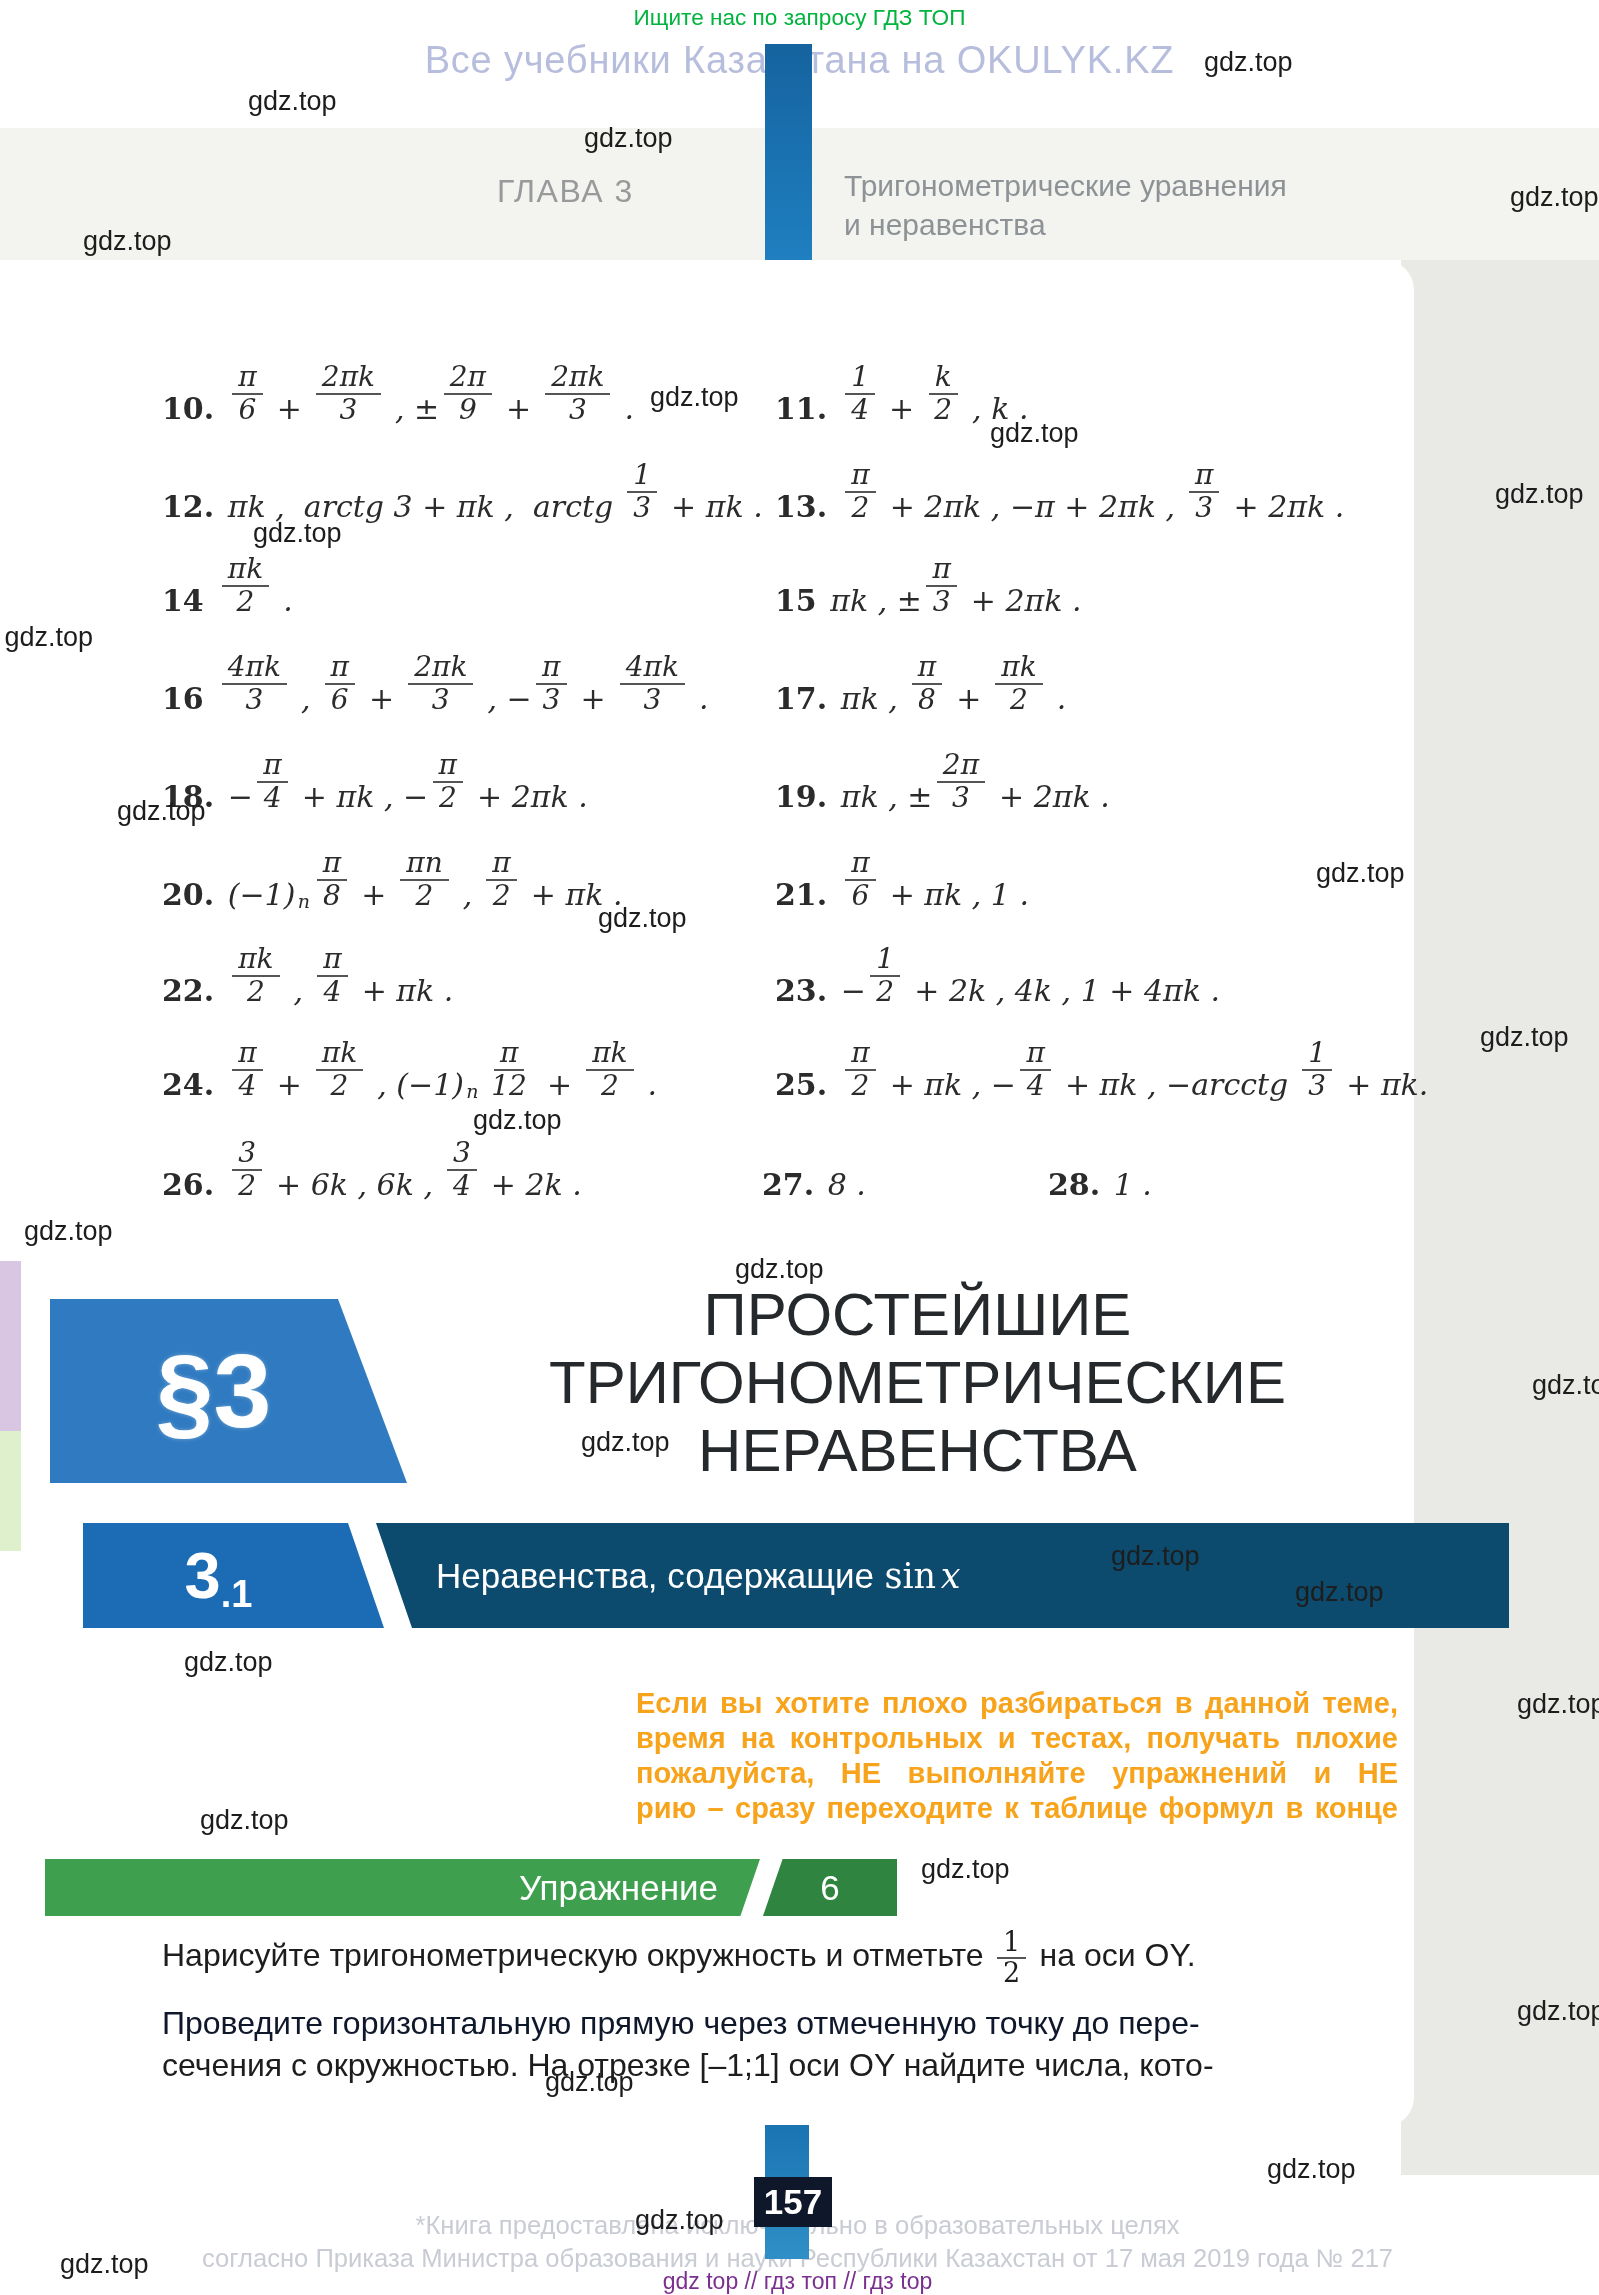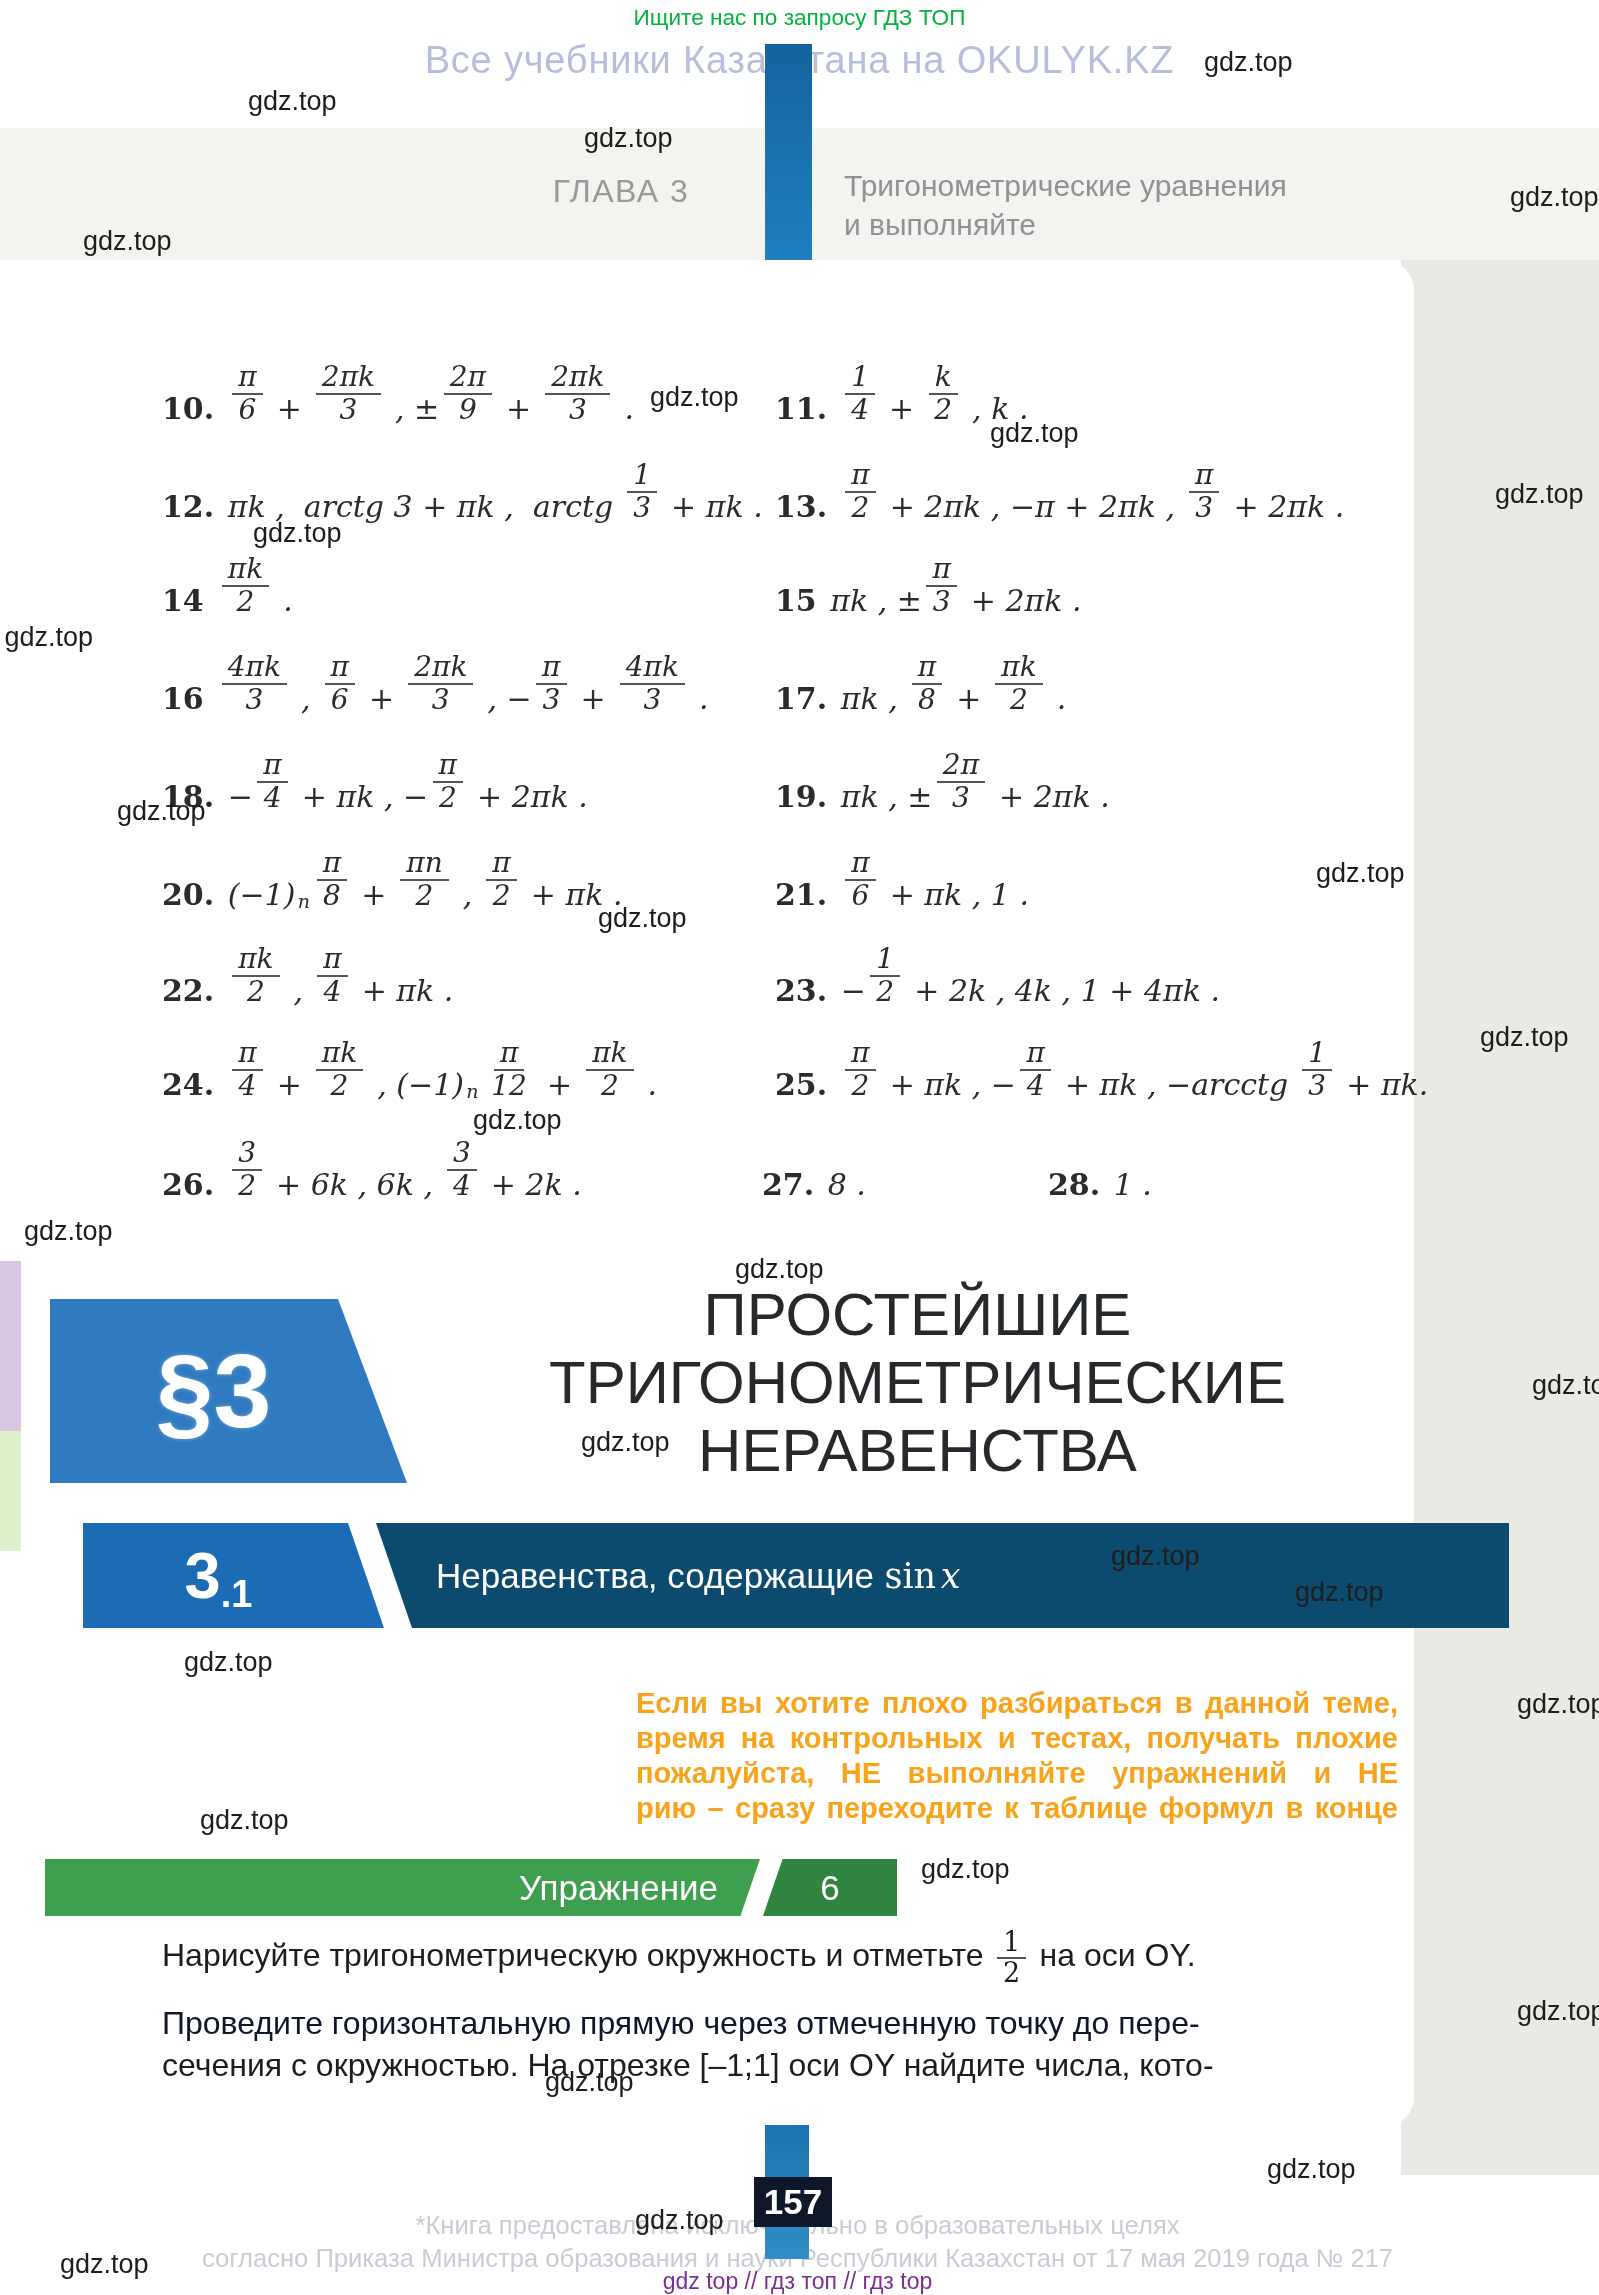--- a/index.html
+++ b/index.html
@@ -21,21 +21,21 @@
   .strip-bottom{position:absolute;left:765px;top:2125px;width:44px;height:134px;z-index:6;
              background:linear-gradient(180deg,#1b74b2,#2f8fc6);}
   .tab157{position:absolute;left:754px;top:2177px;width:78px;height:50px;background:#0f172a;z-index:7;
           color:#fff;font-size:35px;font-weight:700;display:flex;align-items:center;justify-content:center;}
 
   
   .promo{position:absolute;left:0;top:4.5px;width:1599px;text-align:center;color:#00b43e;
          font-size:22.6px;z-index:4;}
   .banner{position:absolute;left:0;top:39px;width:1599px;text-align:center;color:#b7bddc;
           font-size:38px;letter-spacing:0.8px;z-index:4;}
-  .chapter{position:absolute;left:497px;top:173px;width:248px;text-align:center;color:#97999b;
+  .chapter{position:absolute;left:497px;top:173px;width:248px;text-align:left;color:#97999b;
            font-size:32px;letter-spacing:1.5px;z-index:5;}
   .ht1{position:absolute;left:844px;top:169px;color:#8d9296;font-size:30px;z-index:5;}
   .ht2{position:absolute;left:844px;top:208px;color:#8d9296;font-size:30px;z-index:5;}
 
   
   .answers{position:absolute;left:0;top:0;width:1599px;height:2295px;z-index:5;
            font-family:"DejaVu Serif",serif;color:#2b2b2b;}
   .ans{position:absolute;height:84px;display:flex;align-items:flex-end;font-size:30px;
        font-style:italic;white-space:pre;}
   .ano{font-style:normal;font-weight:700;margin-right:13.5px;}
@@ -105,21 +105,21 @@
   <div class="card"></div>
   <div class="pastel pb1"></div>
   <div class="pastel pb2"></div>
 
   <div class="promo">Ищите нас по запросу ГДЗ ТОП</div>
   <div class="banner">Все учебники Казахстана на OKULYK.KZ</div>
 
   <div class="strip-top"></div>
   <div class="chapter">ГЛАВА 3</div>
   <div class="ht1">Тригонометрические уравнения</div>
-  <div class="ht2">и выполняйте</div>
+  <div class="ht2">и неравенства</div>
 
   <div class="answers">
       <div class="ans" style="left: 162px; top: 342px;"><span class="ano">10.</span><span class="fr"><span class="fn">π</span><span class="fd">6</span></span><span class="tx"> + </span><span class="fr"><span class="fn">2πk</span><span class="fd">3</span></span><span class="tx"> , ±</span><span class="fr"><span class="fn">2π</span><span class="fd">9</span></span><span class="tx"> + </span><span class="fr"><span class="fn">2πk</span><span class="fd">3</span></span><span class="tx"> .</span></div>
       <div class="ans" style="left: 775px; top: 342px;"><span class="ano">11.</span><span class="fr"><span class="fn">1</span><span class="fd">4</span></span><span class="tx"> + </span><span class="fr"><span class="fn">k</span><span class="fd">2</span></span><span class="tx"> , k .</span></div>
       <div class="ans" style="left: 162px; top: 440px;"><span class="ano">12.</span><span class="tx">πk ,  arctg 3 + πk ,  arctg </span><span class="fr"><span class="fn">1</span><span class="fd">3</span></span><span class="tx"> + πk .</span></div>
       <div class="ans" style="left: 775px; top: 440px;"><span class="ano">13.</span><span class="fr"><span class="fn">π</span><span class="fd">2</span></span><span class="tx"> + 2πk , −π + 2πk , </span><span class="fr"><span class="fn">π</span><span class="fd">3</span></span><span class="tx"> + 2πk .</span></div>
       <div class="ans" style="left: 162px; top: 534px;"><span class="ano">14</span><span class="fr"><span class="fn">πk</span><span class="fd">2</span></span><span class="tx"> .</span></div>
       <div class="ans" style="left: 775px; top: 534px;"><span class="ano">15</span><span class="tx">πk , ±</span><span class="fr"><span class="fn">π</span><span class="fd">3</span></span><span class="tx"> + 2πk .</span></div>
       <div class="ans" style="left: 162px; top: 632px;"><span class="ano">16</span><span class="fr"><span class="fn">4πk</span><span class="fd">3</span></span><span class="tx"> , </span><span class="fr"><span class="fn">π</span><span class="fd">6</span></span><span class="tx"> + </span><span class="fr"><span class="fn">2πk</span><span class="fd">3</span></span><span class="tx"> , −</span><span class="fr"><span class="fn">π</span><span class="fd">3</span></span><span class="tx"> + </span><span class="fr"><span class="fn">4πk</span><span class="fd">3</span></span><span class="tx"> .</span></div>
       <div class="ans" style="left: 775px; top: 632px;"><span class="ano">17.</span><span class="tx">πk , </span><span class="fr"><span class="fn">π</span><span class="fd">8</span></span><span class="tx"> + </span><span class="fr"><span class="fn">πk</span><span class="fd">2</span></span><span class="tx"> .</span></div>

